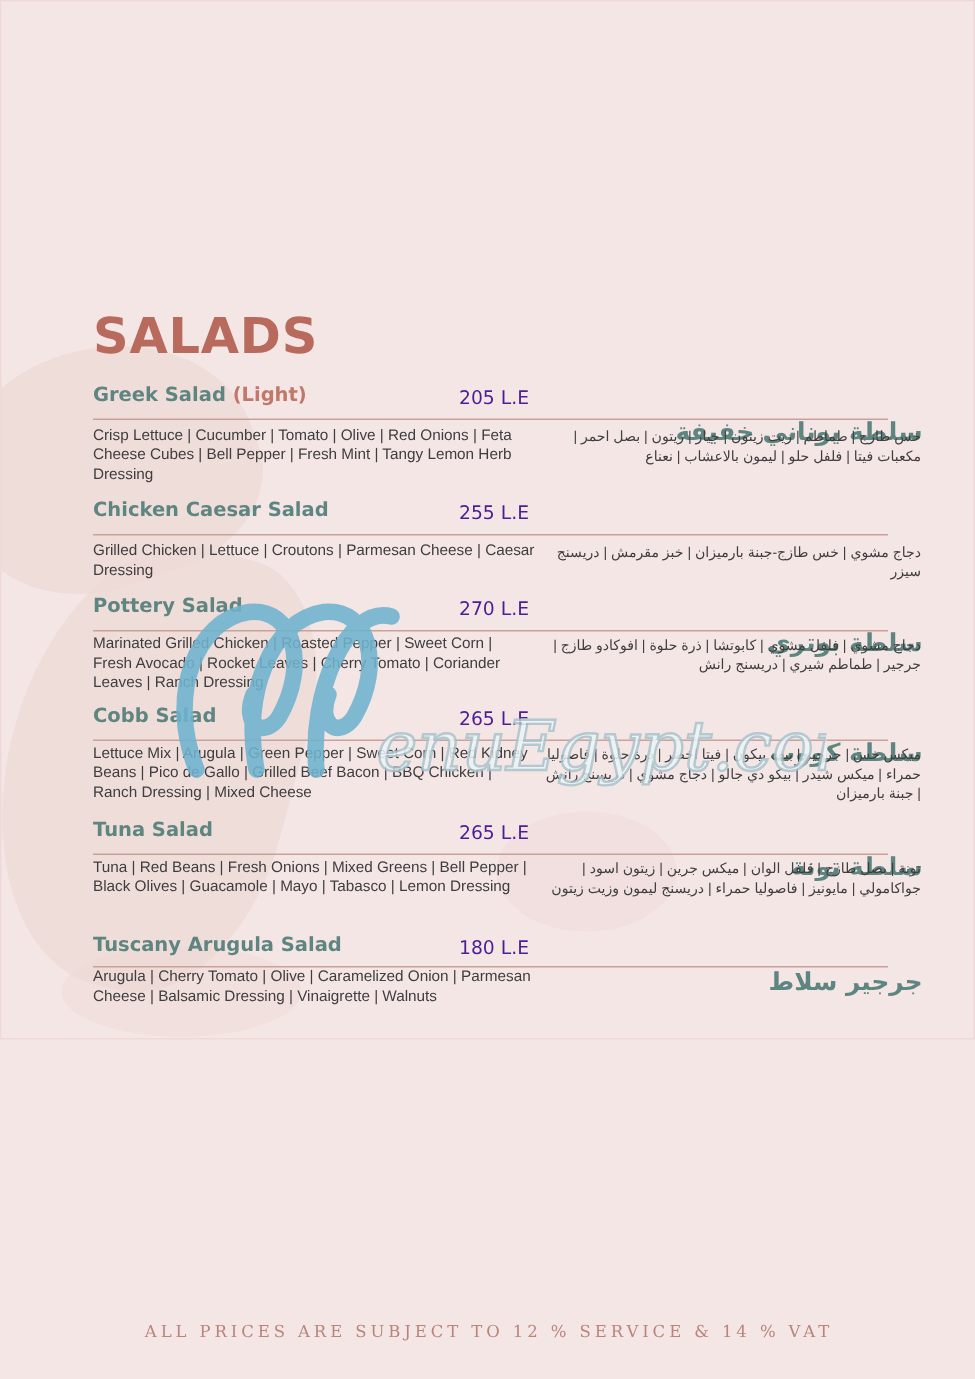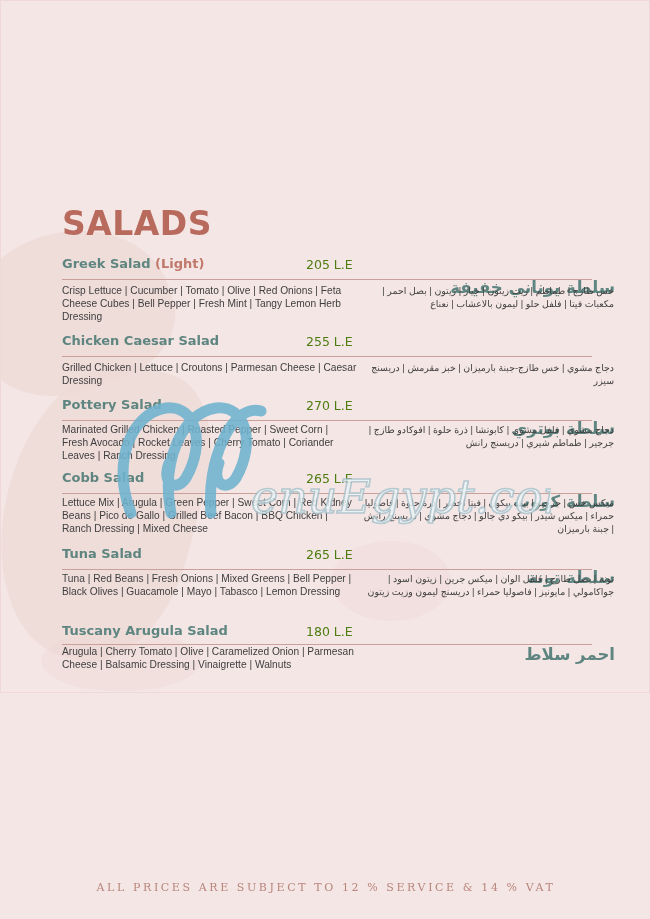--- a/index.html
+++ b/index.html
@@ -42,21 +42,21 @@
       font-family: "DejaVu Sans", sans-serif;
       font-size: 13px; font-weight: bold;
       color: #5e8580;
       white-space: nowrap;
     }
     .name-en .tag { color: #c0786a; }
     .price {
       position: absolute; left: 244px; top: 1px;
       font-family: "DejaVu Sans", sans-serif;
       font-size: 12.5px;
-      color: #4d7c0f;
+      color: #4c1d95;
       white-space: nowrap;
     }
     .name-ar {
       position: absolute; right: -13px; top: -2px;
       direction: rtl;
       font-family: "DejaVu Sans", sans-serif;
       font-size: 16.5px; font-weight: bold;
       color: #5e8580;
       white-space: nowrap;
       margin-top: 24px;
@@ -162,21 +162,21 @@
       <div class="rule-ar"></div>
     </div>
     <div class="desc-en" style="top:26px;">Tuna | Red Beans | Fresh Onions | Mixed Greens | Bell Pepper | Black Olives | Guacamole | Mayo | Tabasco | Lemon Dressing</div>
     <div class="desc-ar" style="top:26px;">تونة | بصل طازج | فلفل الوان | ميكس جرين | زيتون اسود | جواكامولي | مايونيز | فاصوليا حمراء | دريسنج ليمون وزيت زيتون</div>
   </div>
 
   <div class="item" style="top:622px;">
     <div class="item-head">
       <div class="name-en"><span>Tuscany Arugula Salad</span></div>
       <div class="price">180 L.E</div>
-      <div class="name-ar">احمر سلاط</div>
+      <div class="name-ar">جرجير سلاط</div>
       <div class="rule-en" style="top:21px;"></div>
       <div class="rule-ar" style="top:21px;"></div>
     </div>
     <div class="desc-en" style="top:22px;">Arugula | Cherry Tomato | Olive |  Caramelized Onion | Parmesan Cheese | Balsamic Dressing | Vinaigrette | Walnuts</div>
   </div>
 
   <svg class="watermark" viewBox="0 0 440 140" xmlns="http://www.w3.org/2000/svg">
     <g fill="none" stroke="#6fb3cf" stroke-width="11" stroke-linecap="round" opacity="0.88">
       <path d="M20 120 C 0 70, 20 20, 55 15 C 85 12, 95 50, 75 85 C 65 100, 50 90, 58 70"></path>
       <path d="M60 120 C 50 70, 70 20, 105 15 C 135 12, 145 50, 125 85 C 115 100, 100 90, 108 70"></path>

